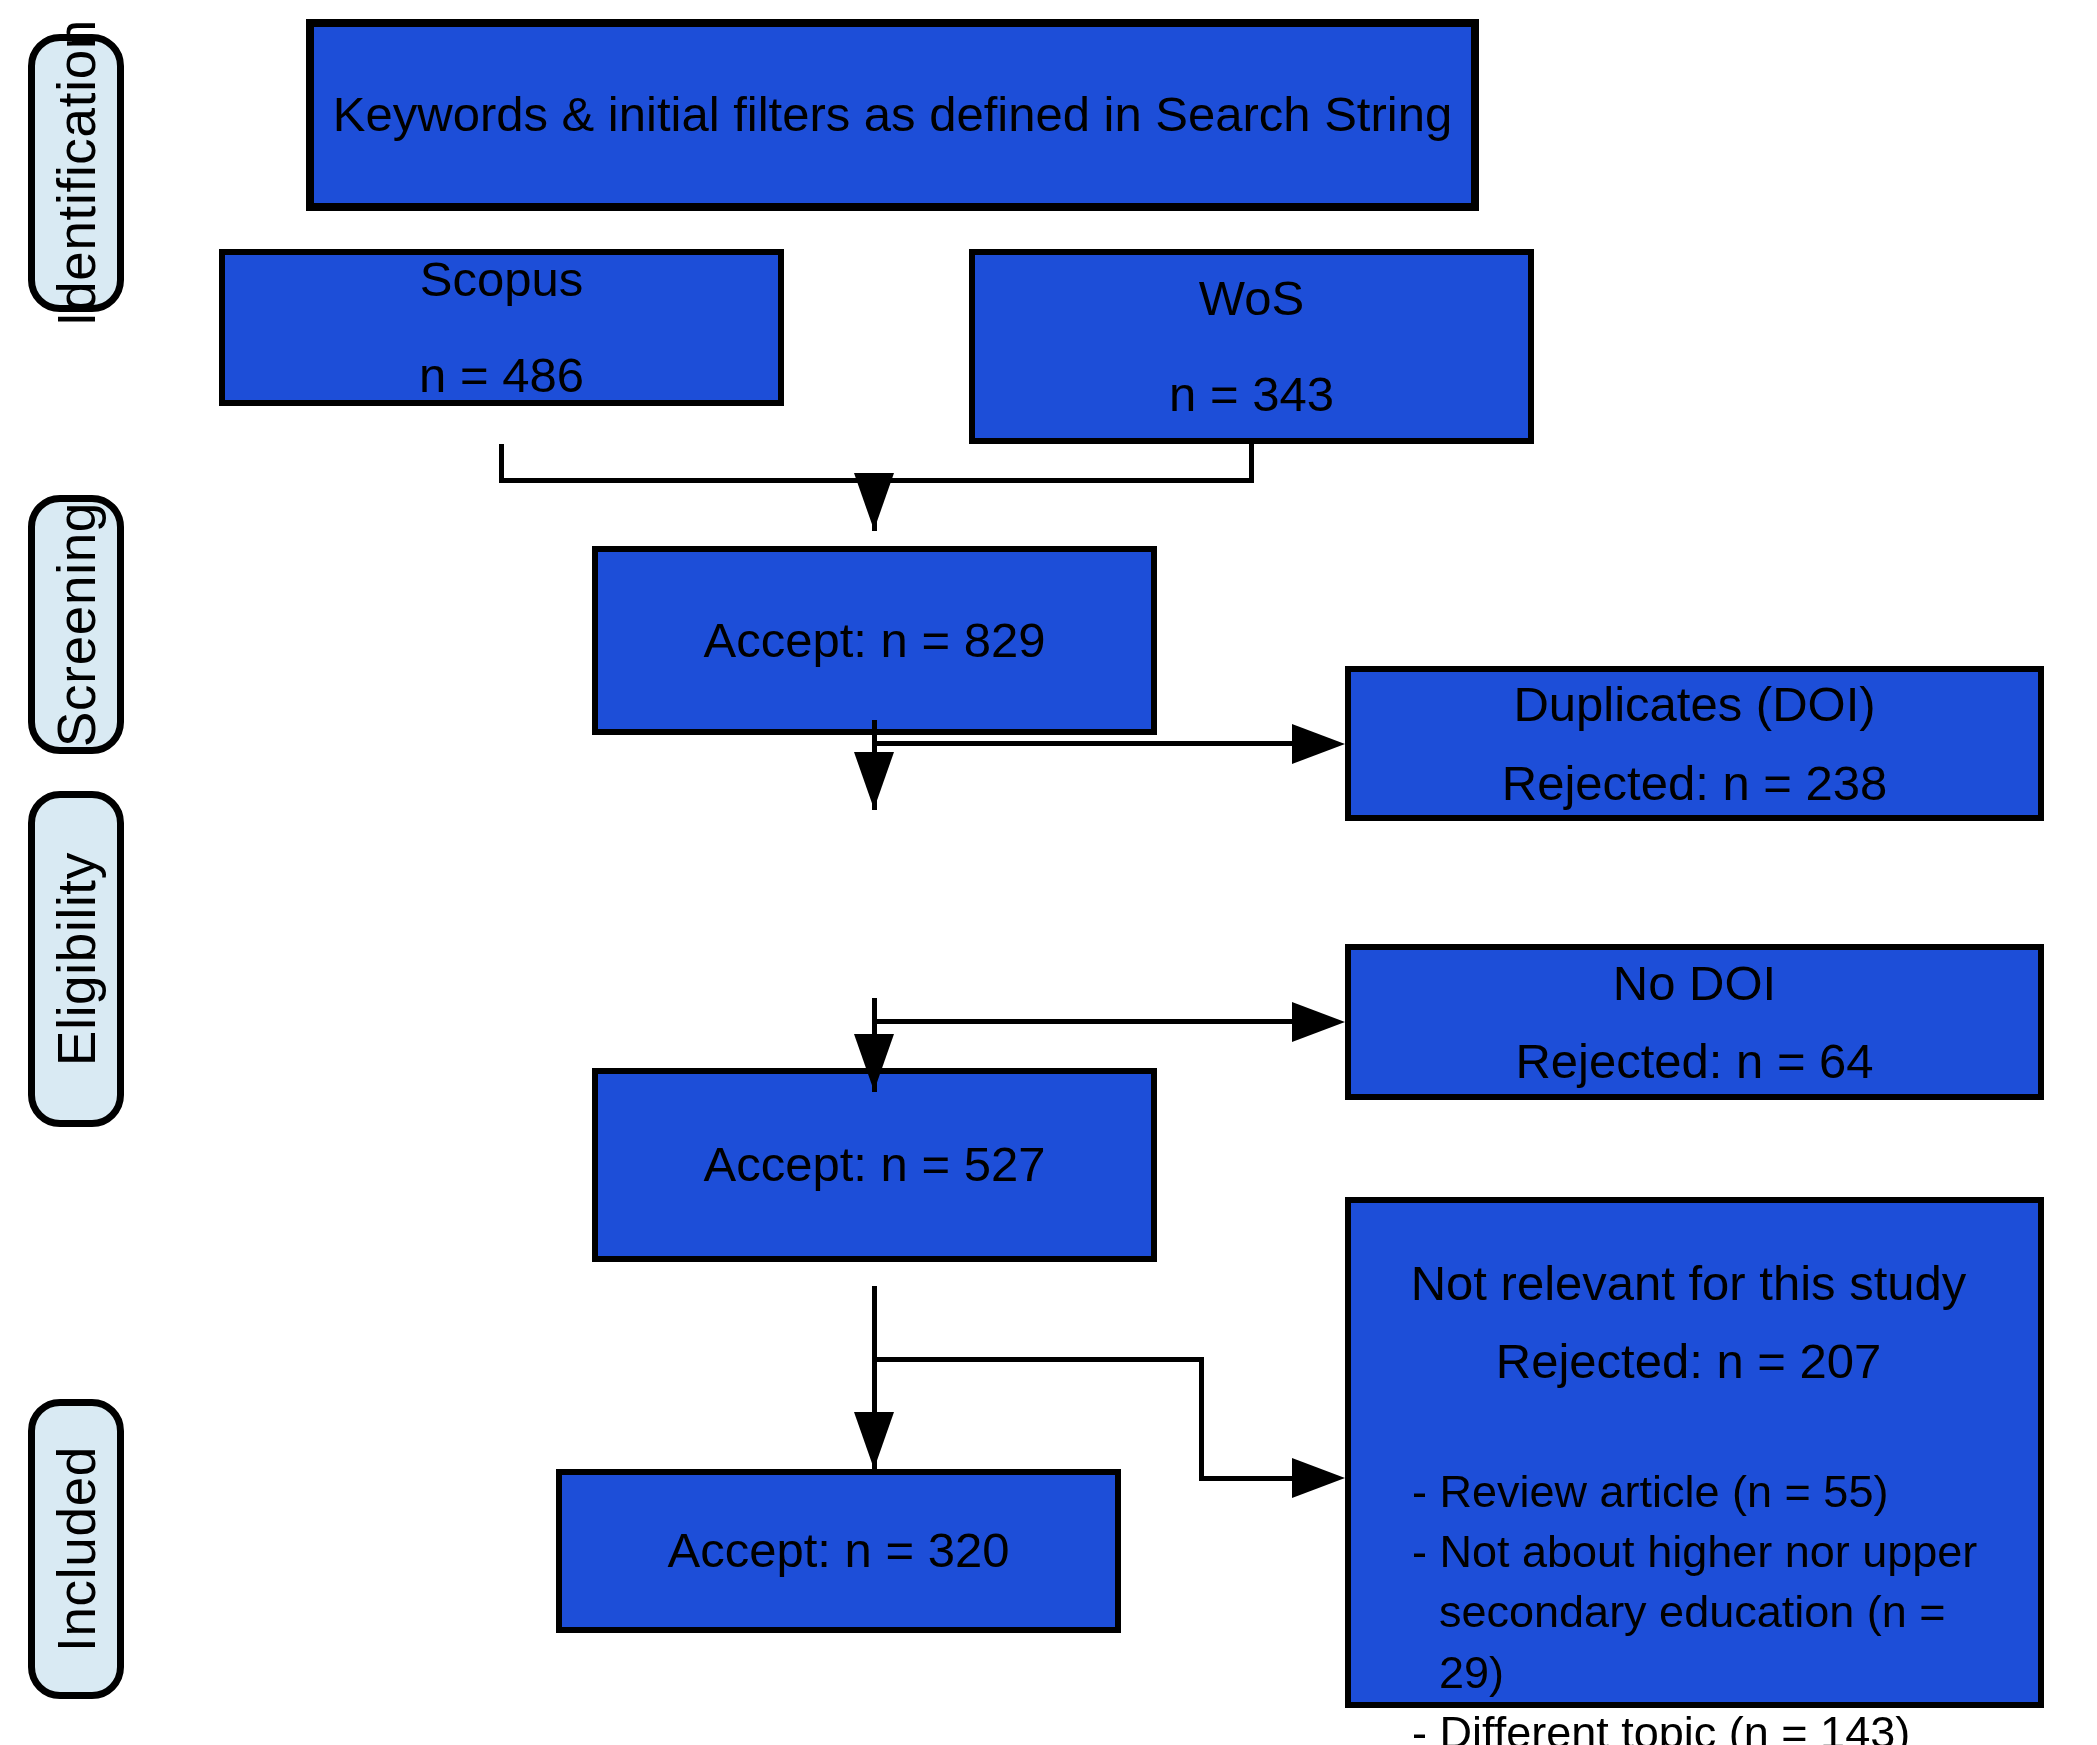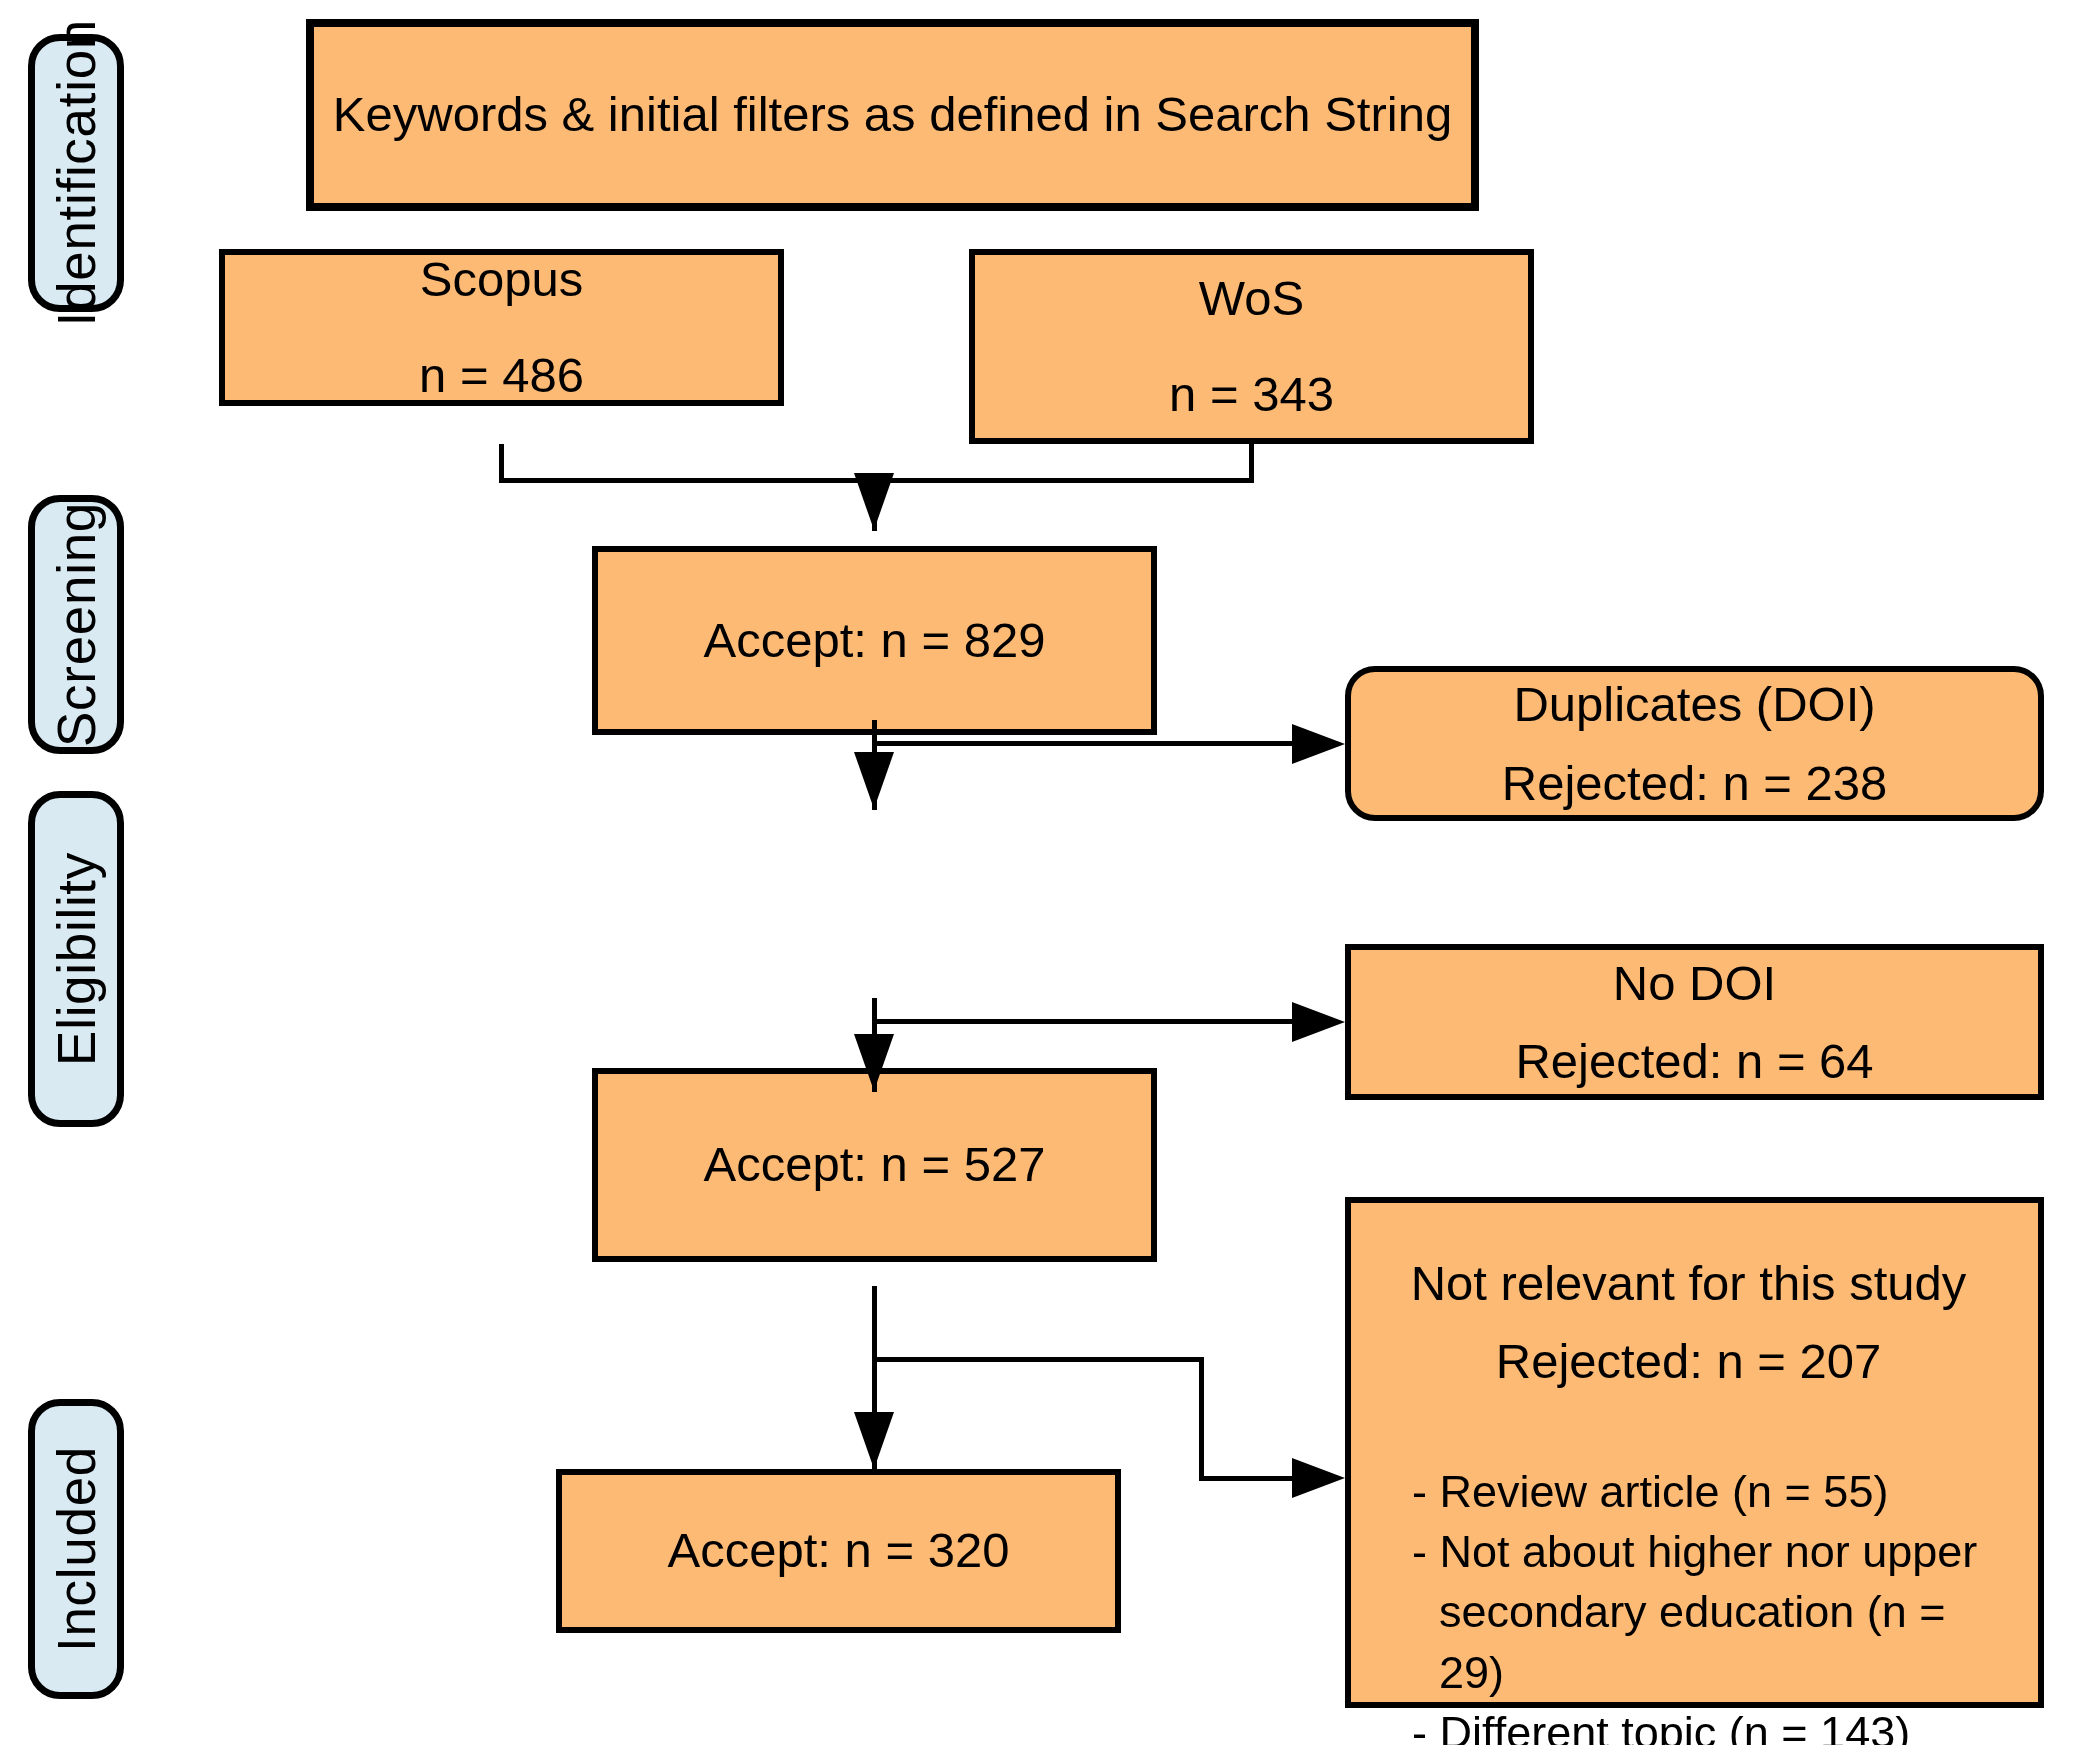--- a/index.html
+++ b/index.html
@@ -10,21 +10,21 @@
   .stage{
     position:absolute;left:28px;width:96px;box-sizing:border-box;
     border:7.4px solid #000;border-radius:32px;
     display:flex;align-items:center;justify-content:center;
   }
   .stage span{
     writing-mode:vertical-rl;transform:rotate(180deg);
     font-size:53px;letter-spacing:0.7px;white-space:nowrap;
   }
   .box{
-    position:absolute;box-sizing:border-box;background:#fdba74;border:6.8px solid #000;
+    position:absolute;box-sizing:border-box;background:#1d4ed8;border:6.8px solid #000;
     display:flex;align-items:center;justify-content:center;text-align:center;
     font-size:49px;line-height:1.95;
   }
   .box.thick{border-width:8.8px;}
   .box .two{line-height:1.6;}
   .vline,.hline{position:absolute;background:#000;}
   .vline{width:4.7px;}
   .hline{height:4.7px;}
   .arr-down{
     position:absolute;width:0;height:0;
@@ -105,21 +105,21 @@
   <div class="hline" style="left:872px;top:1019px;width:423px;"></div>
   <div class="arr-right" style="left:1292px;top:1002px;"></div>
 
   <div class="vline" style="left:872px;top:1286px;height:183px;"></div>
   <div class="arr-down" style="left:854px;top:1412px;"></div>
   <div class="hline" style="left:872px;top:1357px;width:331px;"></div>
   <div class="vline" style="left:1199px;top:1357px;height:124px;"></div>
   <div class="hline" style="left:1199px;top:1476px;width:97px;"></div>
   <div class="arr-right" style="left:1292px;top:1458px;"></div>
 
-  <div class="box" style="left:1345px;top:666px;width:699px;height:155px;border-radius:30px;">
+  <div class="box" style="left:1345px;top:666px;width:699px;height:155px;">
     <div class="two">
       <div>Duplicates (DOI)</div>
       <div>Rejected: n = 238</div>
     </div>
   </div>
   <div class="box" style="left:1345px;top:944px;width:699px;height:156px;">
     <div class="two">
       <div>No DOI</div>
       <div>Rejected: n = 64</div>
     </div>

